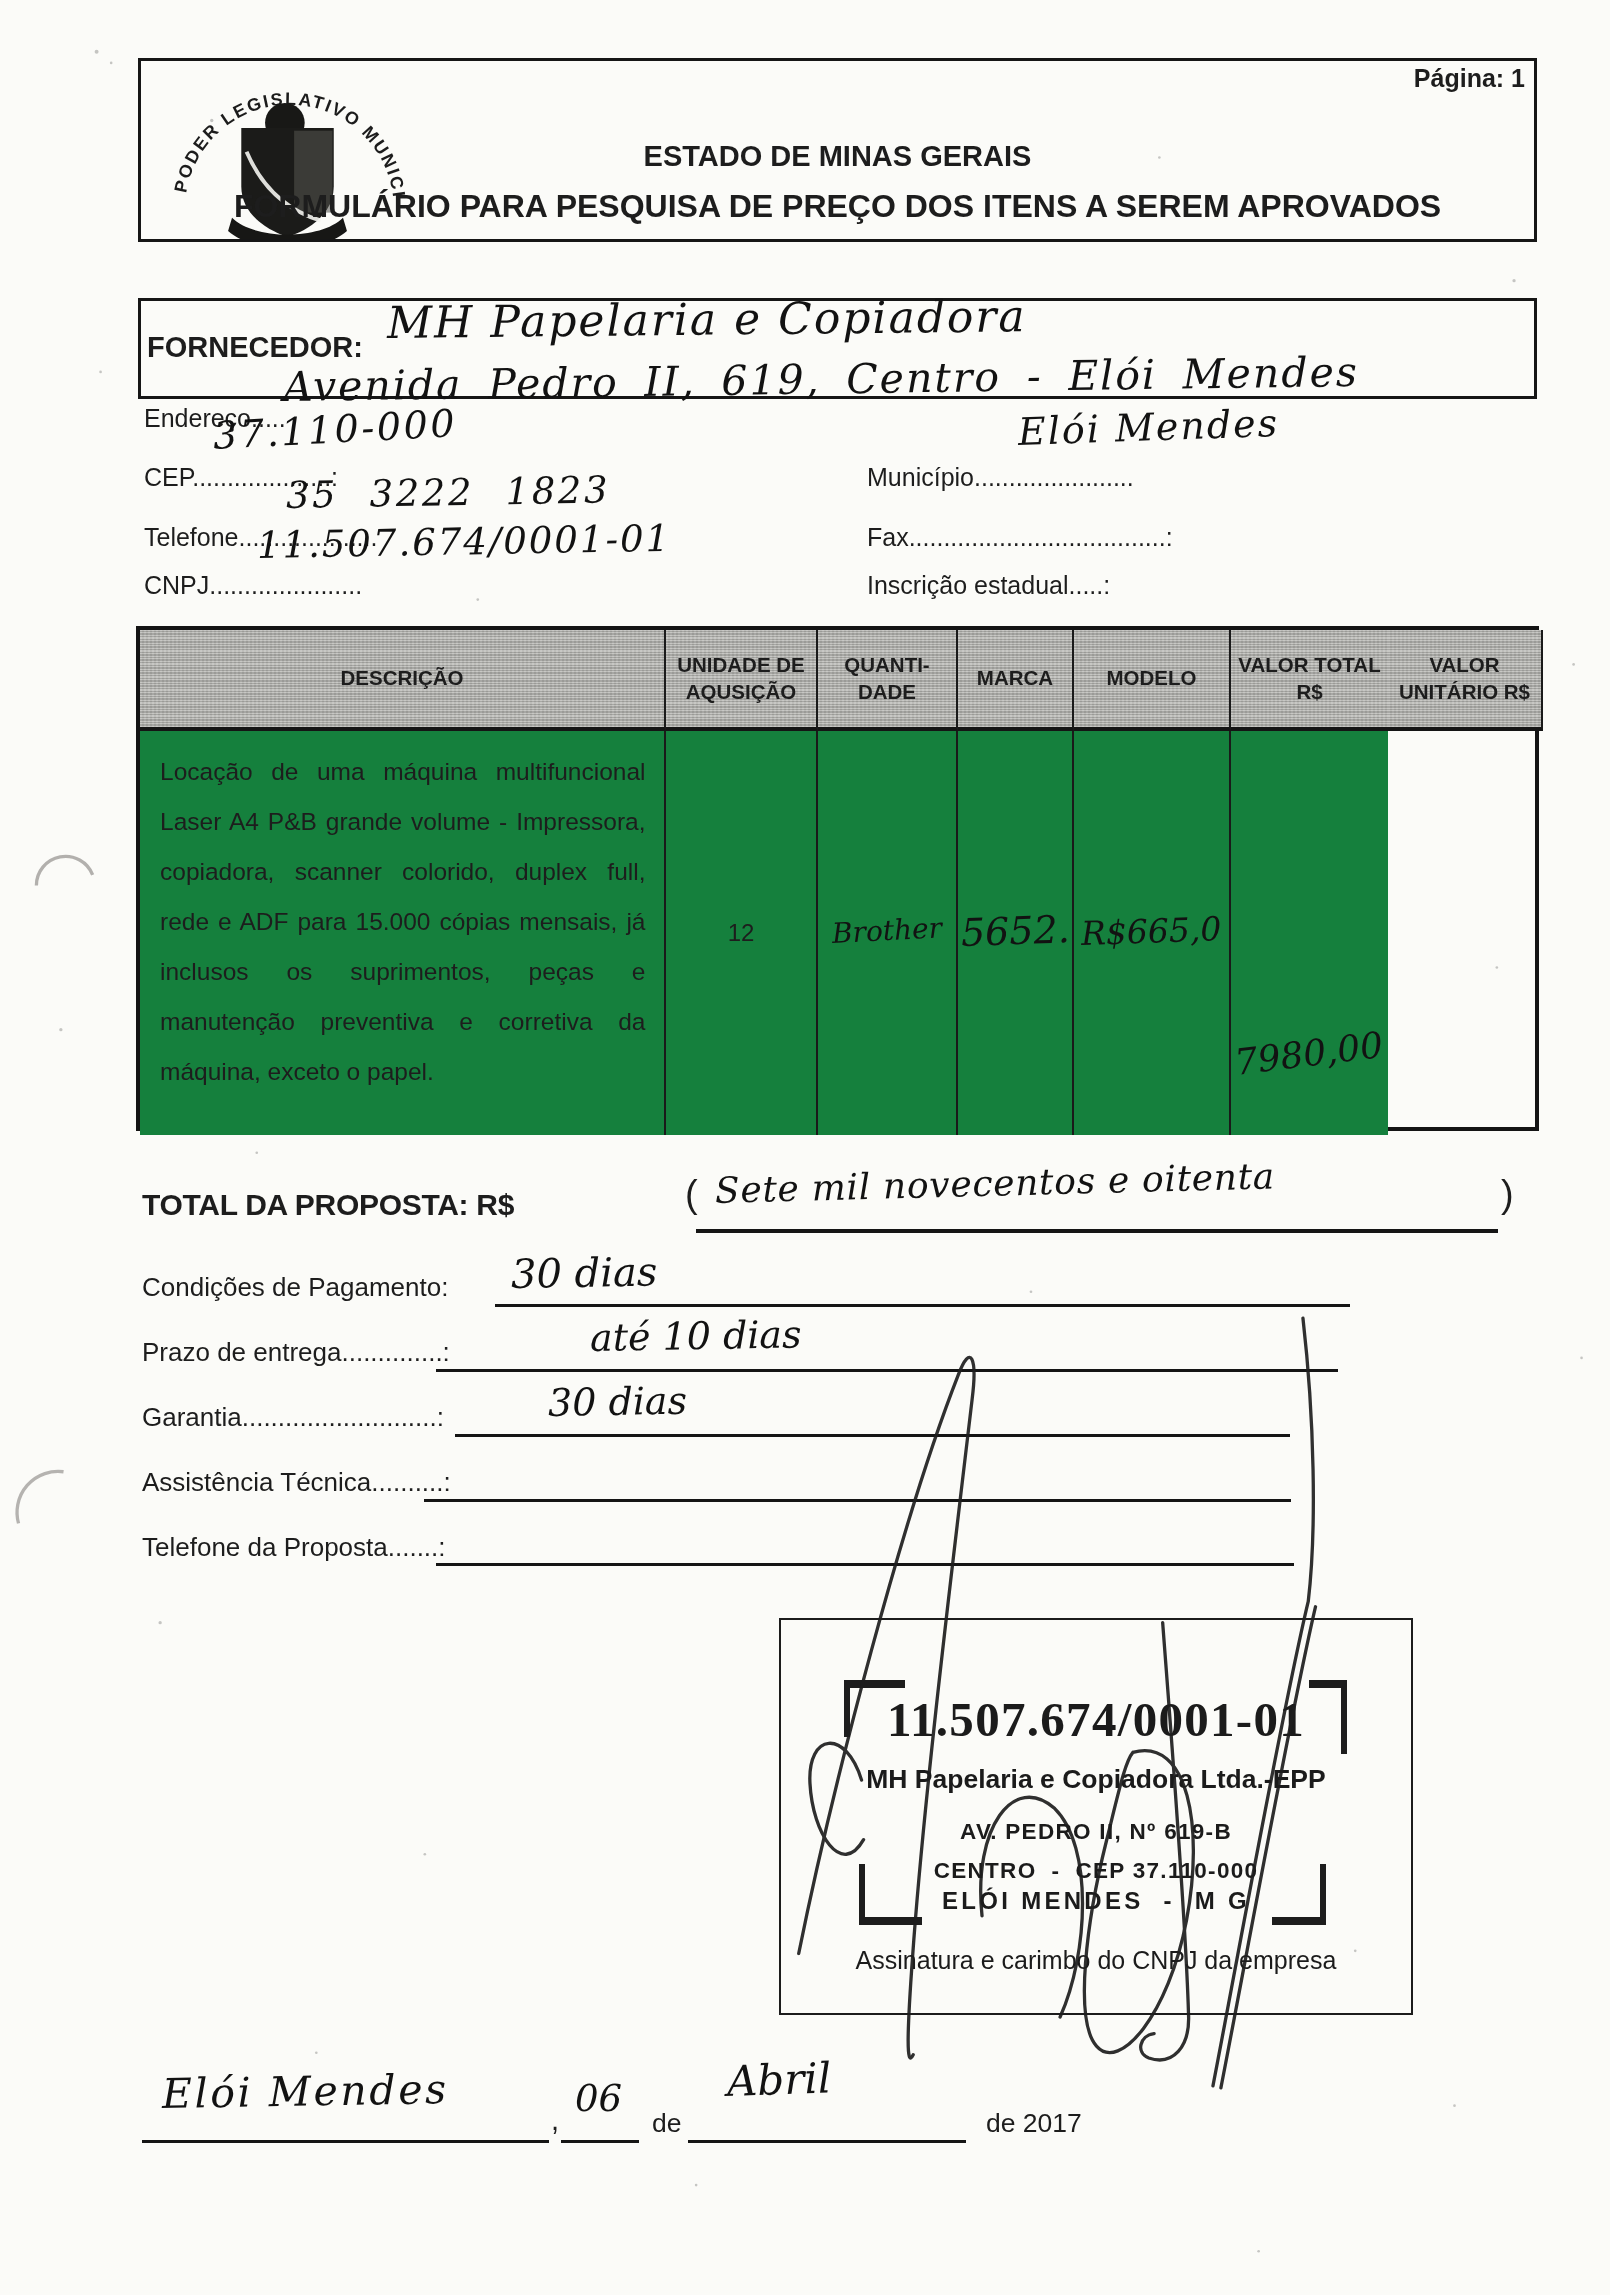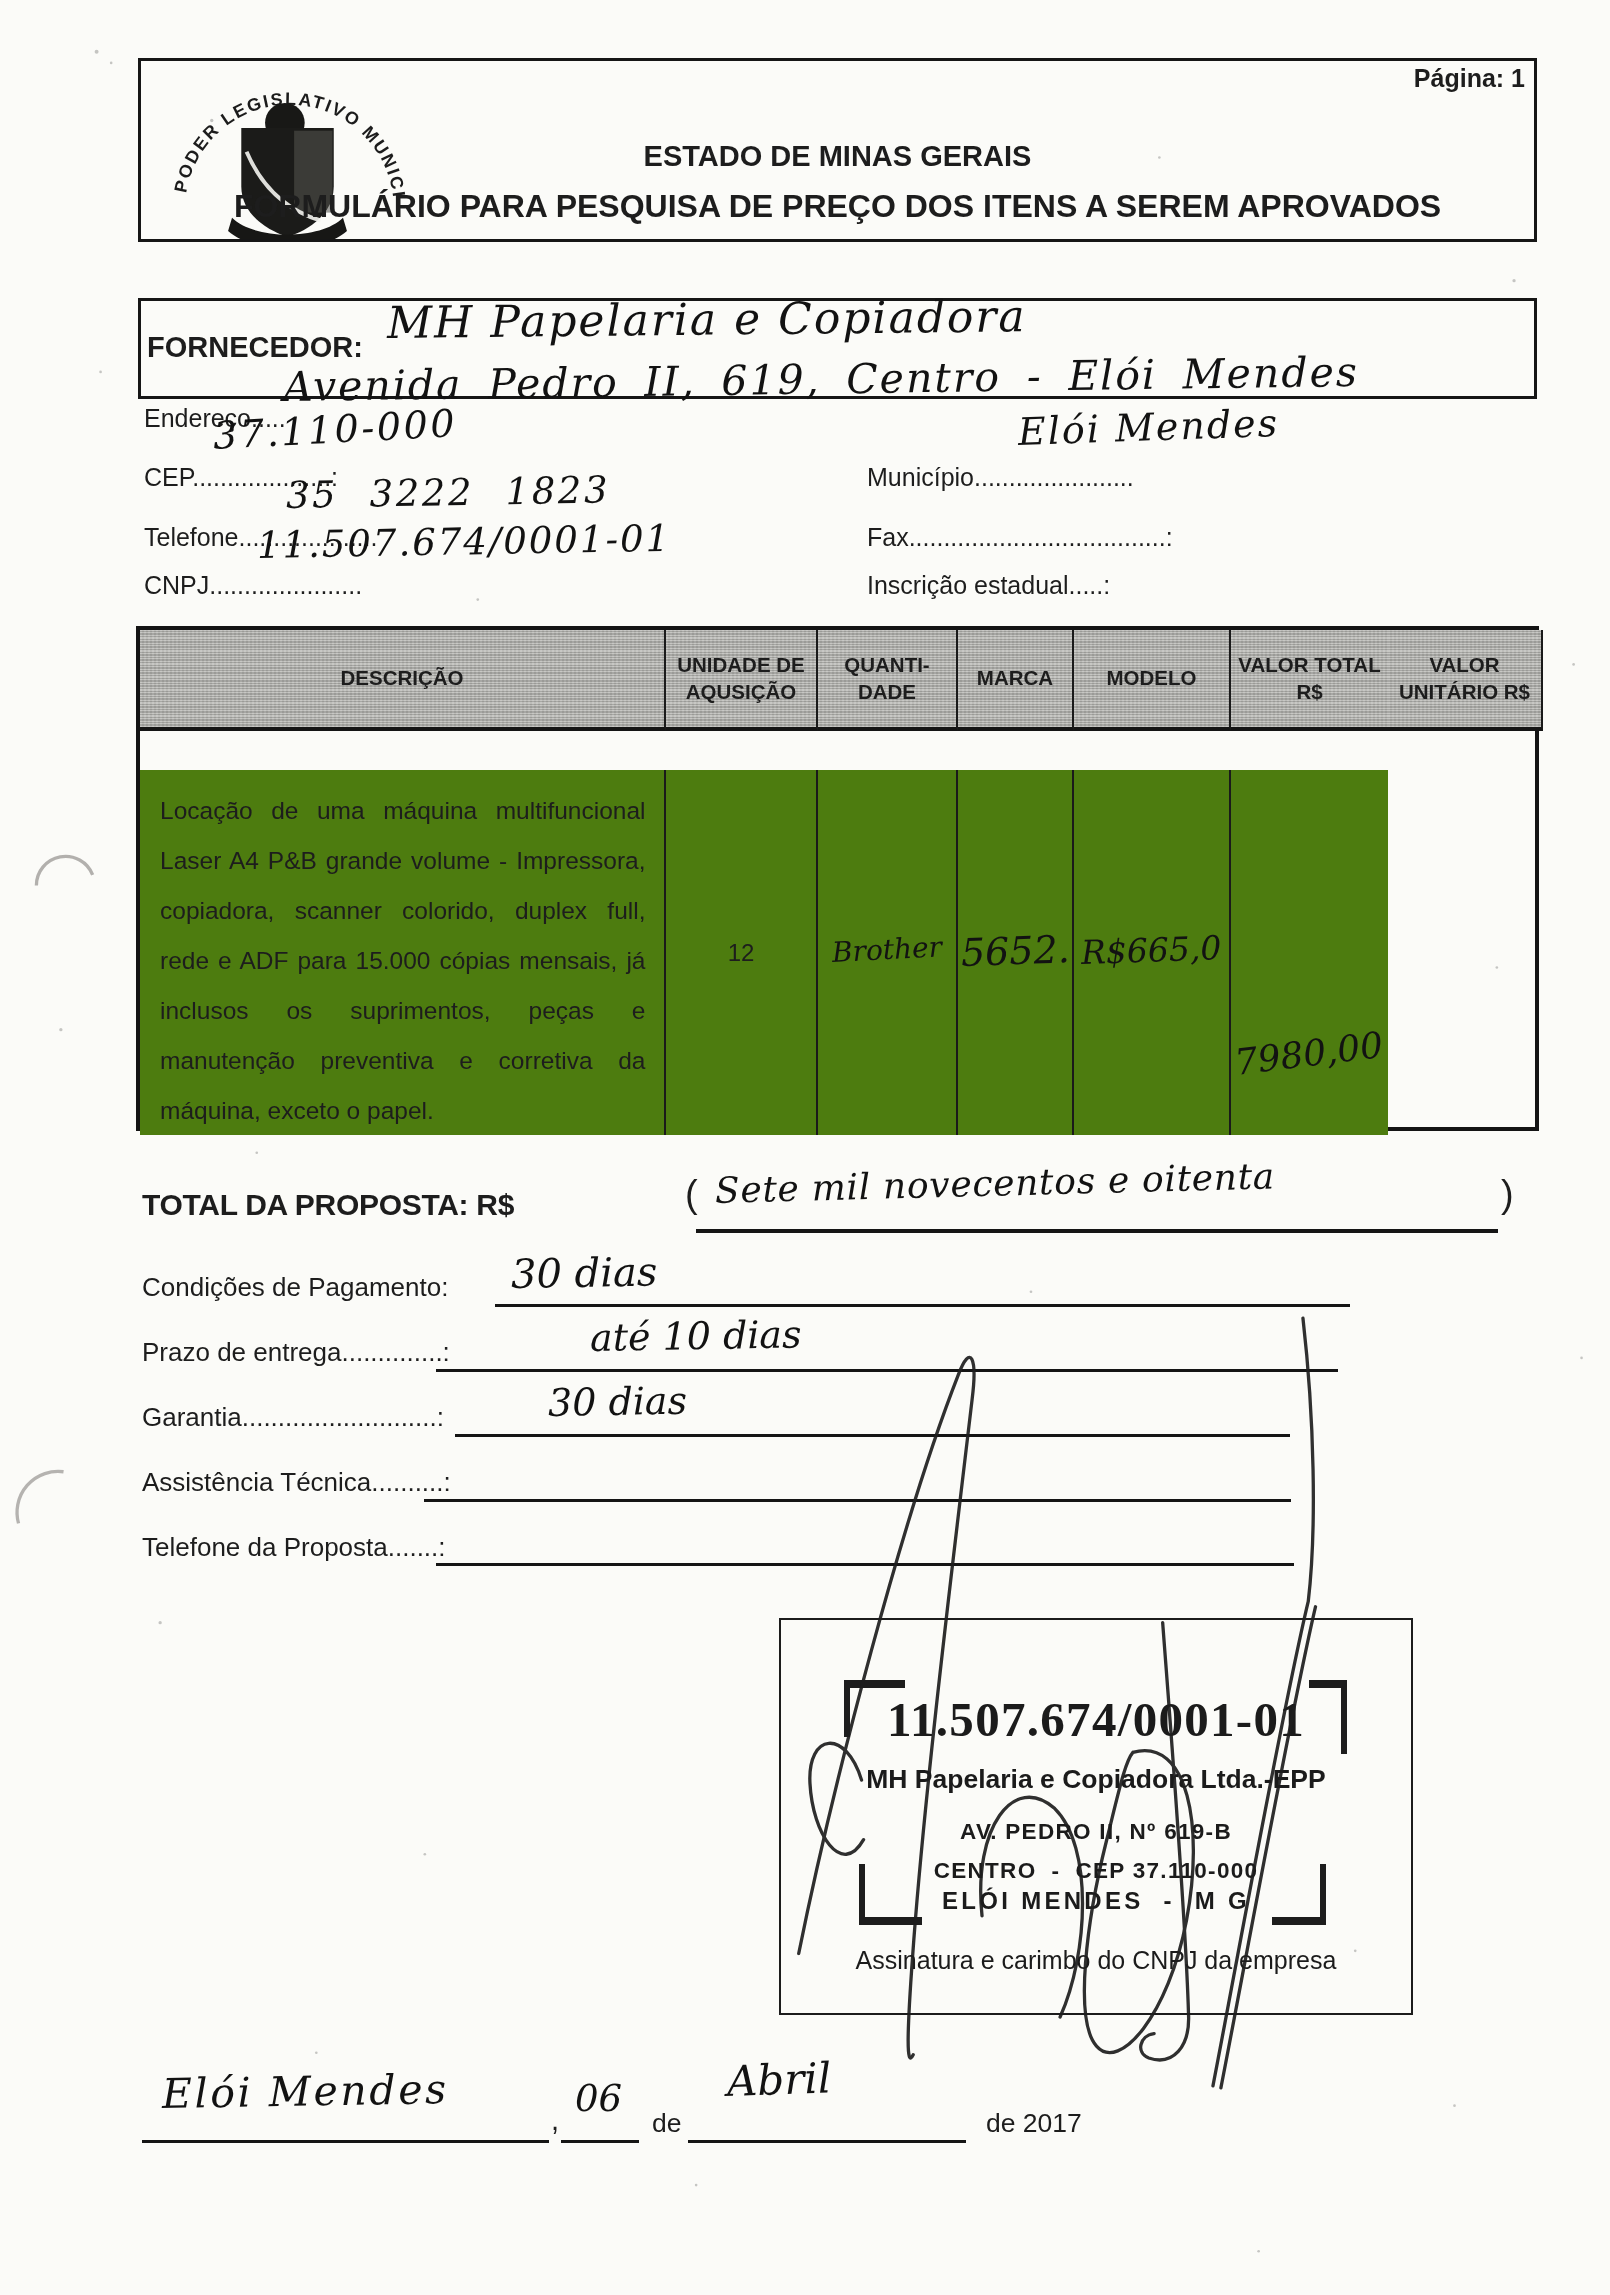--- a/index.html
+++ b/index.html
@@ -39,23 +39,23 @@
   .th{
     background-color:#b5b5b1;
     background-image:
       repeating-linear-gradient(0deg, rgba(255,255,255,.20) 0 1.3px, rgba(0,0,0,.10) 1.3px 2.6px),
       repeating-linear-gradient(90deg, rgba(255,255,255,.07) 0 2px, rgba(0,0,0,.05) 2px 4px);
     border-right:2.6px solid #1a1a1a;border-bottom:4px solid #141414;
     display:flex;align-items:center;justify-content:center;text-align:center;
     font-weight:bold;font-size:20.5px;line-height:1.3;padding:2.6px 5.3px;box-sizing:border-box;
   }
   .td{
-    border-right:2.6px solid #1a1a1a;background:#4d7c0f;
+    border-right:2.6px solid #1a1a1a;background:#15803d;
     display:flex;align-items:center;justify-content:center;
-    box-sizing:border-box;position:relative;margin-top:39px;
+    box-sizing:border-box;position:relative;
   }
   .last{border-right:none;}
   .td-desc{
     display:block;font-size:24.5px;line-height:50px;text-align:justify;
     padding:16px 18.5px 0 20px;
   }
   .underl{border-bottom:3.3px solid #151515;height:0;}
   .cond-lbl{font-size:26px;white-space:nowrap;}
   
   .stamp-box{left:779px;top:1618px;width:630px;height:393px;border:2.6px solid #1c1c1c;}

